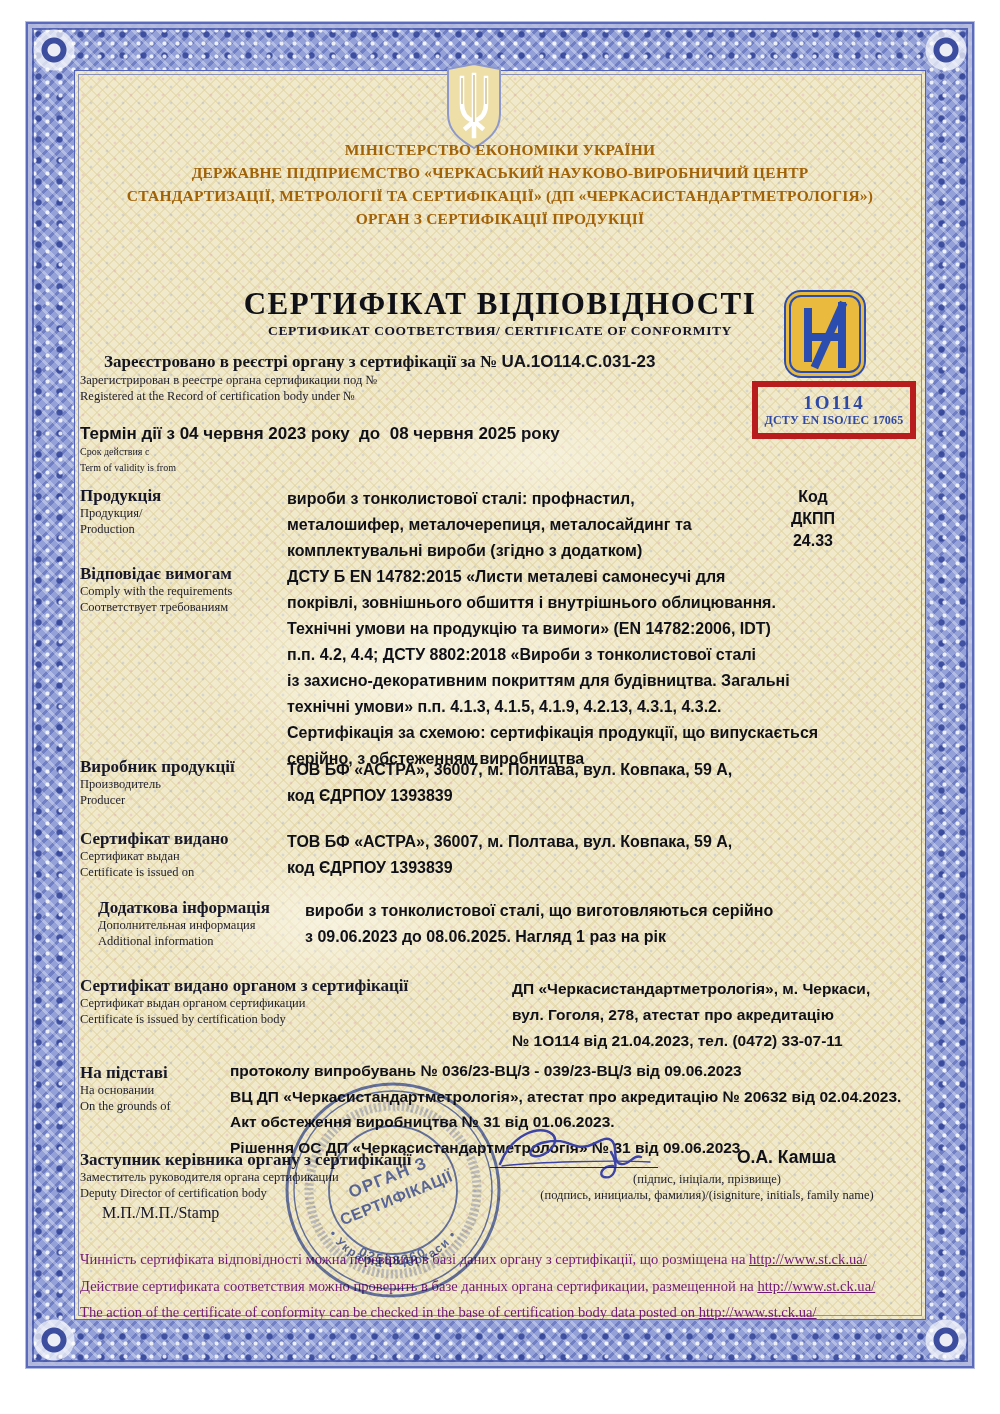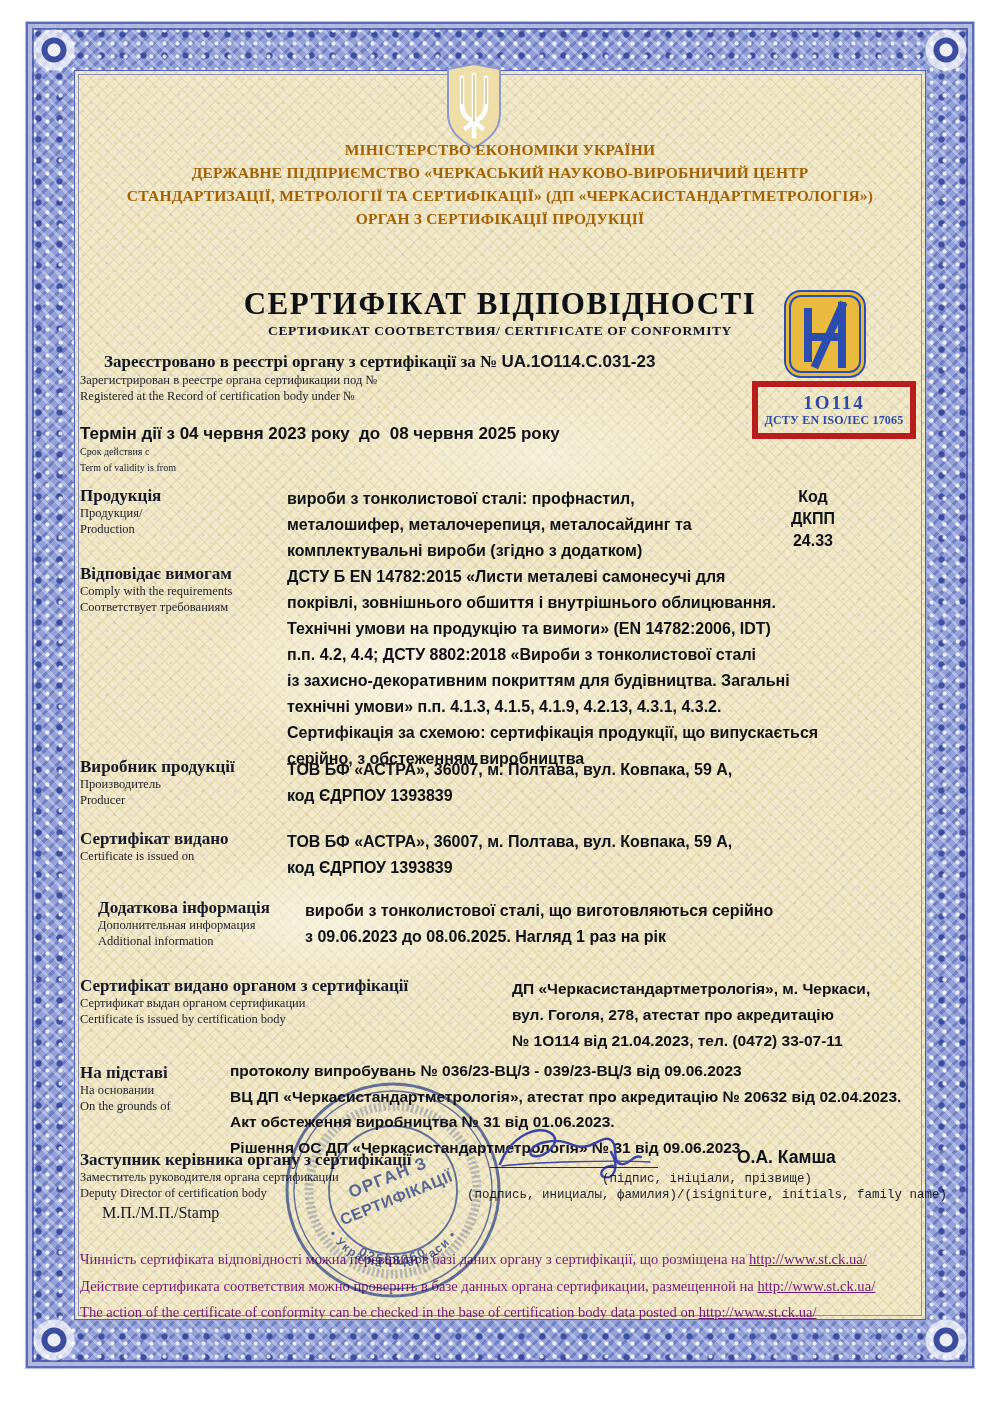--- a/index.html
+++ b/index.html
@@ -81,21 +81,21 @@
   .sec.grounds .val{left:150px;width:722px;font-size:15.5px;line-height:25.5px;}
 
   
   .sign-label{left:80px;top:1150px;}
   .sign-label .lbl1{font-size:17px;font-weight:bold;color:#17172a;line-height:20px;}
   .sign-label .lbl2{font-size:12.5px;line-height:15.5px;color:#23232f;}
   .mp{left:102px;top:1204px;font-size:16px;color:#17172a;}
   .sig-draw{left:492px;top:1122px;width:180px;height:66px;}
   .sig-line{left:490px;top:1167px;width:168px;border-top:1.6px solid #2a2a33;}
   .sig-name{left:737px;top:1147px;font:bold 17.5px "Liberation Sans",sans-serif;color:#101018;}
-  .sig-cap{left:462px;top:1172px;width:490px;text-align:center;font-size:12.5px;line-height:15.5px;color:#1e1e2a;font-family:Liberation Mono, monospace;}
+  .sig-cap{left:462px;top:1172px;width:490px;text-align:center;font-size:12.5px;line-height:15.5px;color:#1e1e2a;}
 
   .stamp{left:281px;top:1078px;width:224px;height:224px;mix-blend-mode:multiply;opacity:.92;z-index:6;}
 
   .footer{left:80px;top:1246px;width:848px;font-size:14.6px;line-height:26.5px;color:#701a75;}
   .footer .lnk{text-decoration:underline;}
 
   .emblem{left:445px;top:62px;width:58px;height:88px;}
 </style>
 </head>
 <body>
@@ -200,20 +200,21 @@
   <div class="abs sec" style="top:757px;">
     <div class="lbl1">Виробник продукції</div>
     <div class="lbl2">Производитель</div>
     <div class="lbl2">Producer</div>
     <div class="val">ТОВ БФ «АСТРА», 36007, м. Полтава, вул. Ковпака, 59 А,
 код ЄДРПОУ 1393839</div>
   </div>
 
   <div class="abs sec" style="top:829px;">
     <div class="lbl1">Сертифікат видано</div>
+    <div class="lbl2">Сертификат выдан</div>
     <div class="lbl2">Certificate is issued on</div>
     <div class="val">ТОВ БФ «АСТРА», 36007, м. Полтава, вул. Ковпака, 59 А,
 код ЄДРПОУ 1393839</div>
   </div>
 
   <div class="abs sec" style="top:898px;margin-left:18px;">
     <div class="lbl1">Додаткова інформація</div>
     <div class="lbl2">Дополнительная информация</div>
     <div class="lbl2">Additional information</div>
     <div class="val">вироби з тонколистової сталі, що виготовляються серійно

